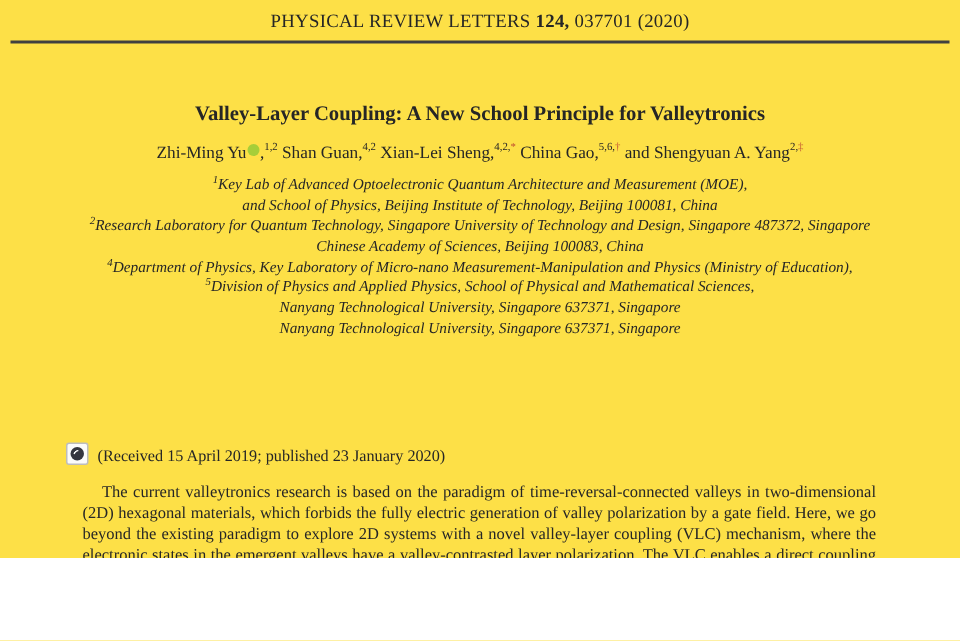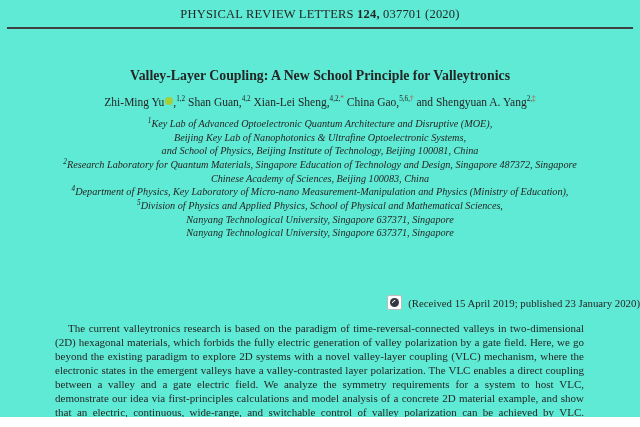--- a/index.html
+++ b/index.html
@@ -1,21 +1,21 @@
 <!DOCTYPE html>
 <html><head>
 <meta charset="utf-8">
 <style>
   html, body { margin: 0; padding: 0; background: #ffffff; }
   .page {
     position: relative;
     width: 640px;
-    height: 417px;
+    height: 372px;
     overflow: hidden;
-    background: #5eead4;
+    background: #fde047;
     font-family: "Liberation Serif", serif;
     color: #262626;
   }
   
   .journal-header {
     position: absolute; top: 7px; left: 0; right: 0;
     text-align: center; font-size: 12.5px; letter-spacing: 0.2px;
     white-space: nowrap;
   }
   .journal-header .vol { font-weight: bold; }
@@ -45,21 +45,21 @@
   
   .affiliations {
     position: absolute; top: 117px; left: 0; right: 0;
     text-align: center; font-style: italic;
     font-size: 10.2px; line-height: 13.65px;
   }
   .aff-line sup { vertical-align: 4px; }
   
   .received-line {
     position: absolute; top: 295px; left: 0; right: 0;
-    text-align: right; font-size: 10.8px;
+    text-align: left; font-size: 10.8px; padding-left: 44px;
   }
   .crossmark-icon {
     display: inline-block; position: relative;
     width: 13px; height: 13px;
     border: 1px solid #bdbdbd; border-radius: 2px;
     background: #fbfbfb; vertical-align: -3px; margin-right: 6px;
   }
   .crossmark-icon::before {
     content: ""; position: absolute; left: 2px; top: 2px;
     width: 9px; height: 9px; border-radius: 50%; background: #35363f;
@@ -93,24 +93,23 @@
 
   <div class="authors">
     <span><span>Zhi-Ming Yu</span><span class="orcid-icon"></span><span>,</span><sup><span>1,2</span><span class="mark"></span></sup></span>
     <span><span>Shan Guan</span><span>,</span><sup><span>4,2</span><span class="mark"></span></sup></span>
     <span><span>Xian-Lei Sheng</span><span>,</span><sup><span>4,2,</span><span class="mark">*</span></sup></span>
     <span><span>China Gao</span><span>,</span><sup><span>5,6,</span><span class="mark">†</span></sup></span>
     <span><span>and Shengyuan A. Yang</span><span></span><sup><span>2,</span><span class="mark">‡</span></sup></span>
   </div>
 
   <div class="affiliations">
-    <div class="aff-line"><sup>1</sup><span>Key Lab of Advanced Optoelectronic Quantum Architecture and Disruptive (MOE),</span></div>
-    <div class="aff-line"><sup></sup><span>Beijing Key Lab of Nanophotonics &amp; Ultrafine Optoelectronic Systems,</span></div>
+    <div class="aff-line"><sup>1</sup><span>Key Lab of Advanced Optoelectronic Quantum Architecture and Measurement (MOE),</span></div>
     <div class="aff-line"><sup></sup><span>and School of Physics, Beijing Institute of Technology, Beijing 100081, China</span></div>
-    <div class="aff-line"><sup>2</sup><span>Research Laboratory for Quantum Materials, Singapore Education of Technology and Design, Singapore 487372, Singapore</span></div>
+    <div class="aff-line"><sup>2</sup><span>Research Laboratory for Quantum Technology, Singapore University of Technology and Design, Singapore 487372, Singapore</span></div>
     <div class="aff-line"><sup></sup><span>Chinese Academy of Sciences, Beijing 100083, China</span></div>
     <div class="aff-line"><sup>4</sup><span>Department of Physics, Key Laboratory of Micro-nano Measurement-Manipulation and Physics (Ministry of Education),</span></div>
     <div class="aff-line"><sup>5</sup><span>Division of Physics and Applied Physics, School of Physical and Mathematical Sciences,</span></div>
     <div class="aff-line"><sup></sup><span>Nanyang Technological University, Singapore 637371, Singapore</span></div>
     <div class="aff-line"><sup></sup><span>Nanyang Technological University, Singapore 637371, Singapore</span></div>
   </div>
 
   <div class="received-line">
     <span class="crossmark-icon"></span><span>(Received 15 April 2019; published 23 January 2020)</span>
   </div>

